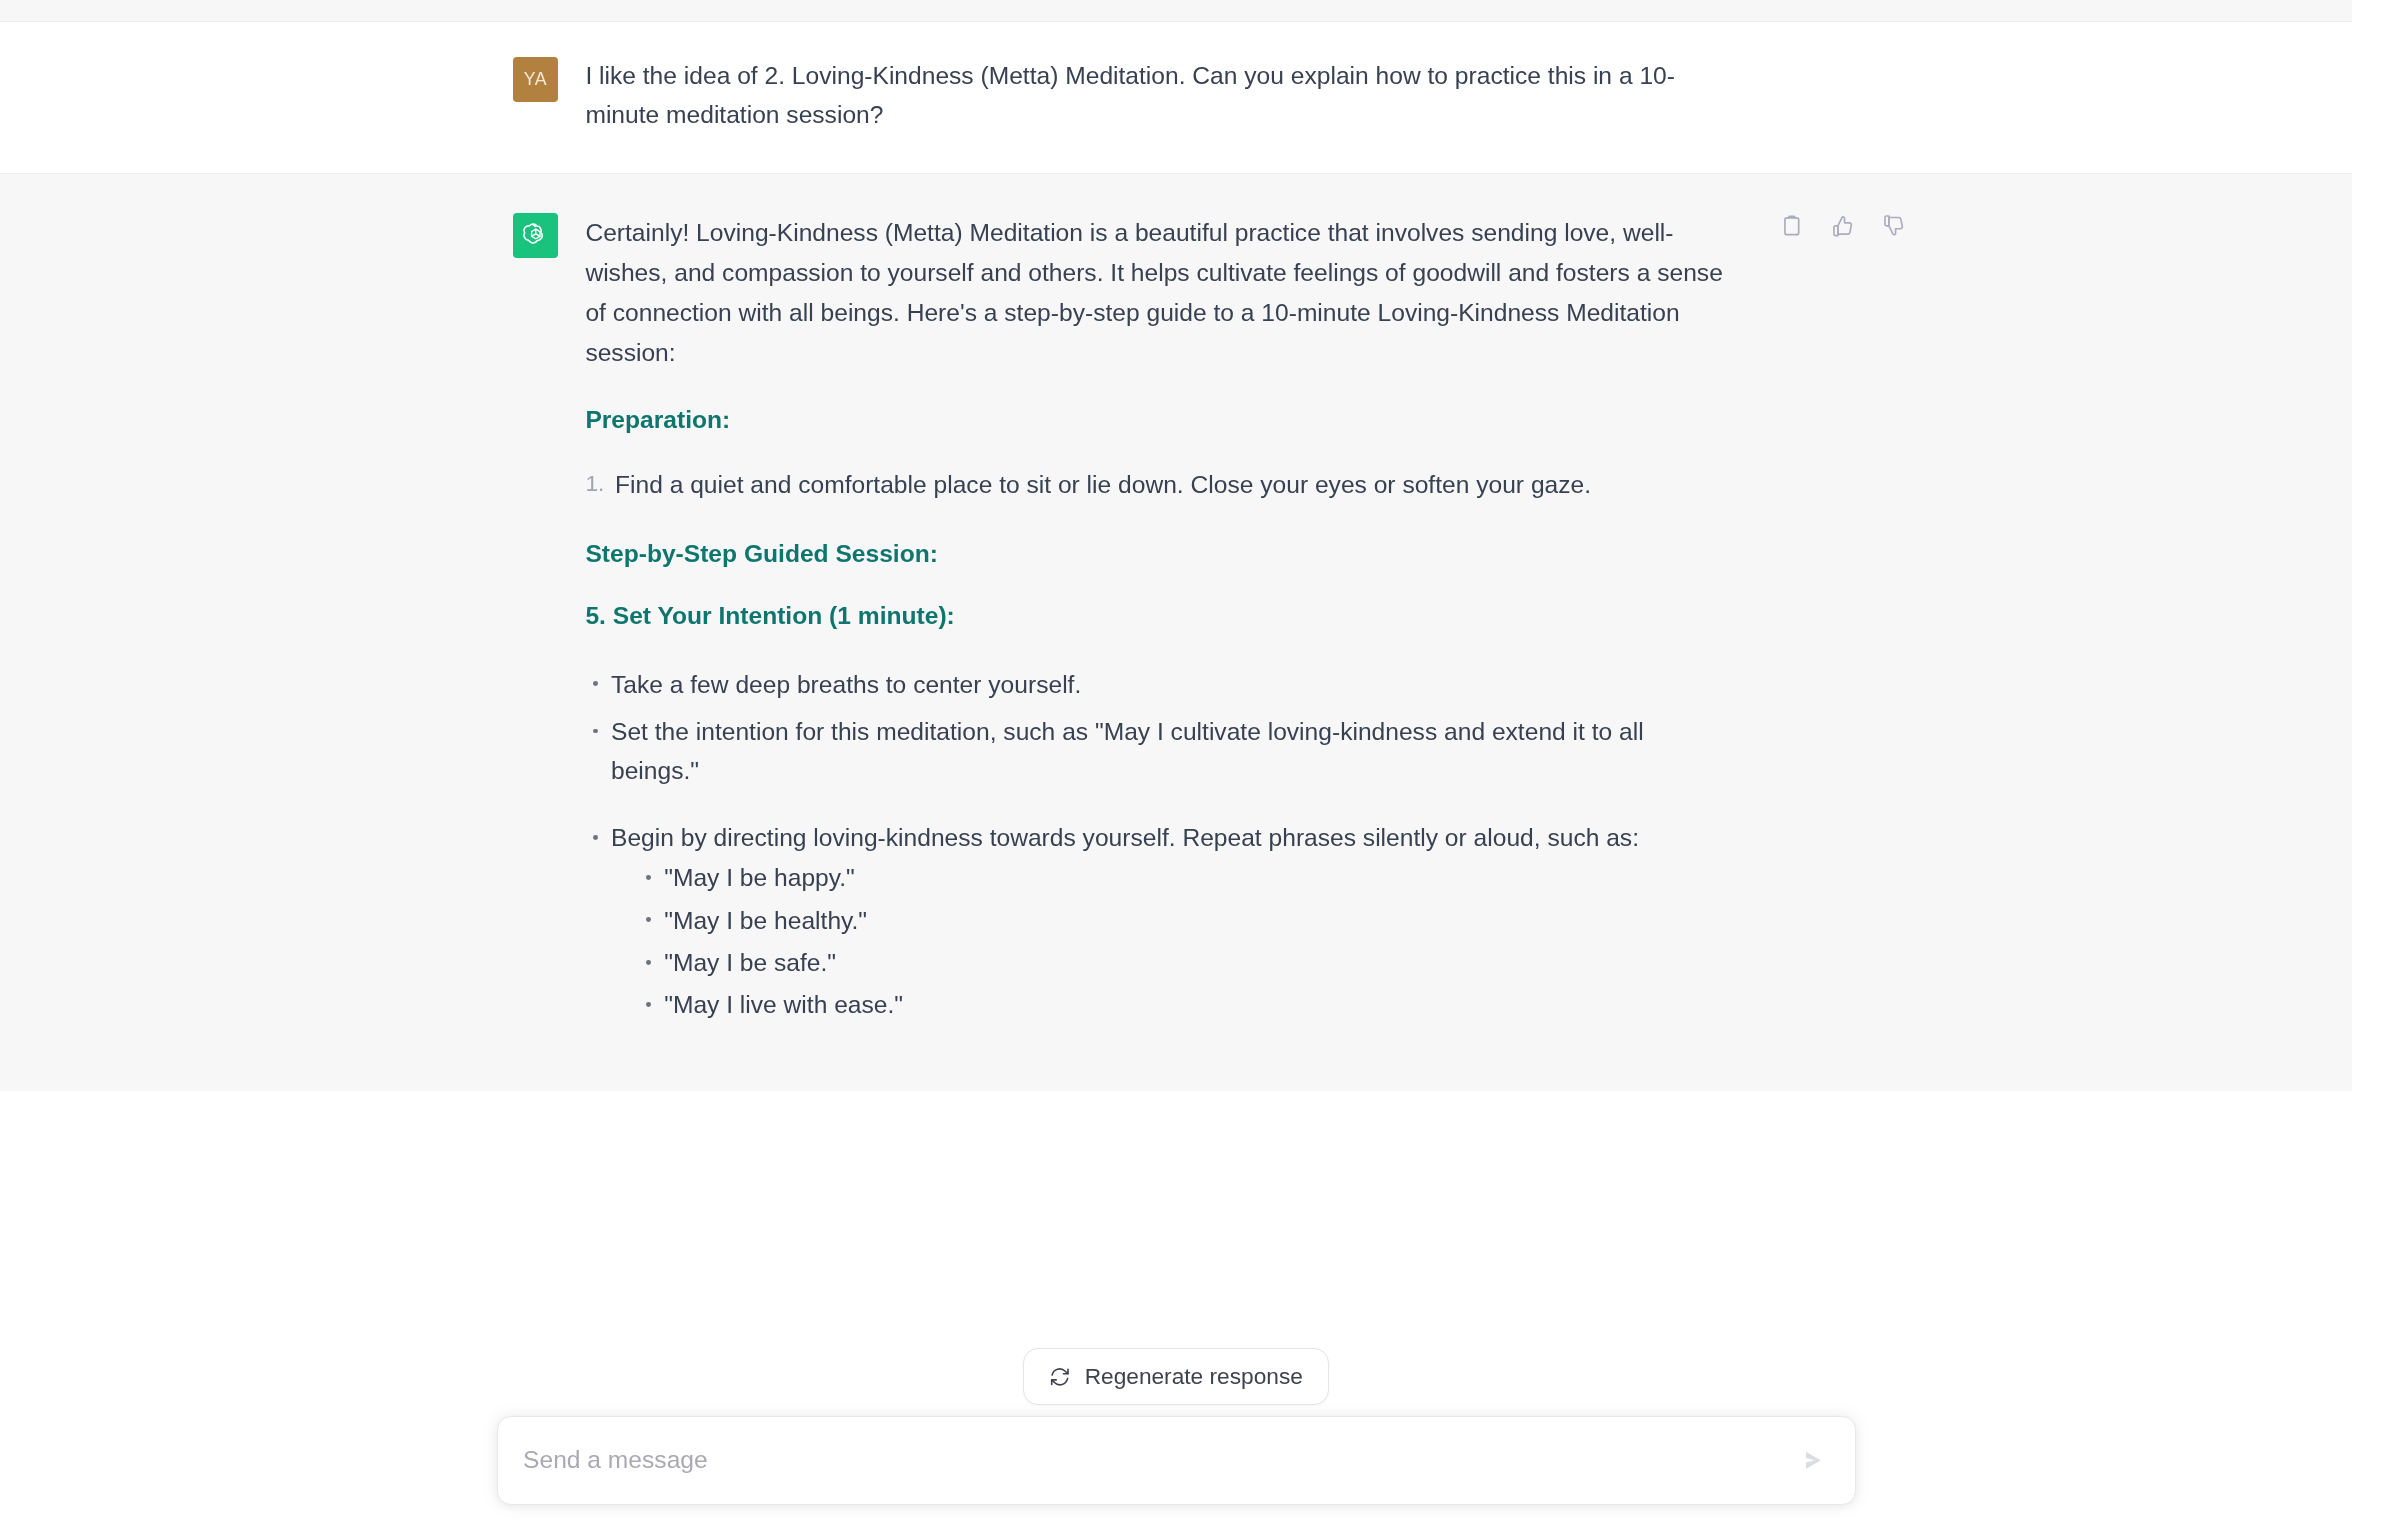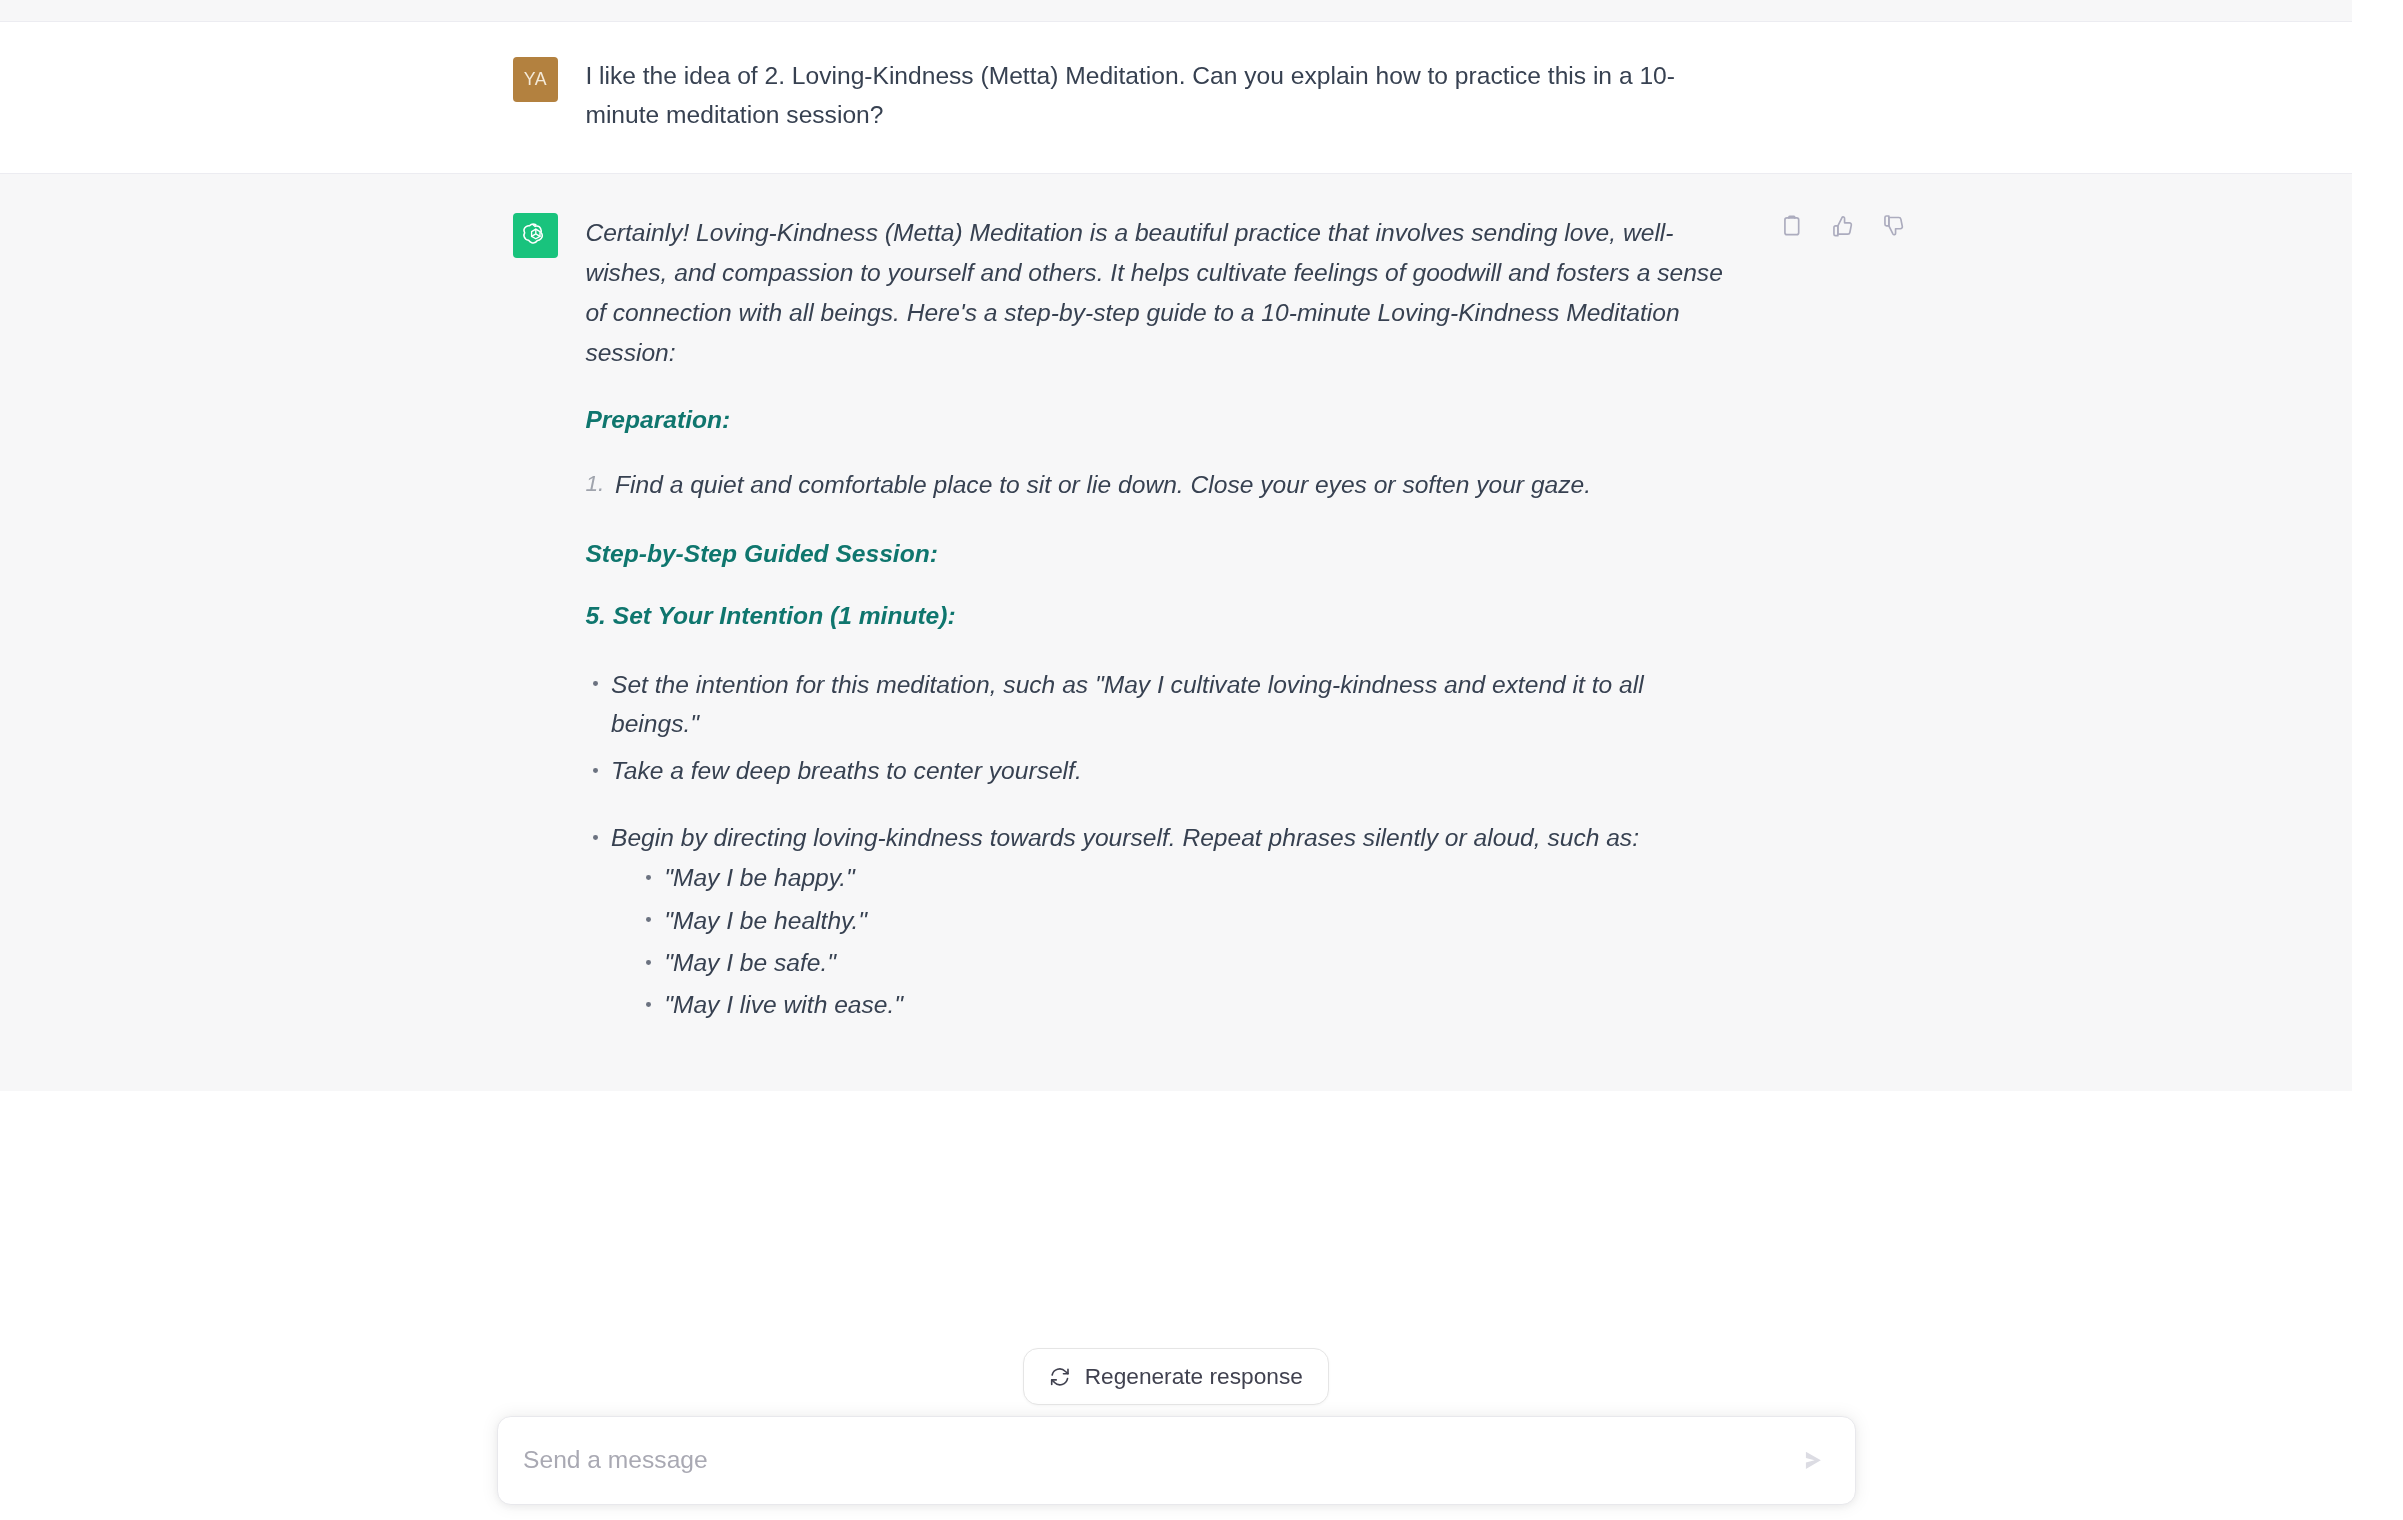--- a/index.html
+++ b/index.html
@@ -38,21 +38,21 @@
     background: #f7f7f8;
     border-bottom: 1px solid #ececf1;
   }
 
   
   .turn {
     width: 100%;
     border-bottom: 1px solid #ececf1;
   }
   .turn.user      { background: #ffffff; }
-  .turn.assistant { background: #f7f7f8; border-bottom: none; font-style: italic; }
+  .turn.assistant { background: #f7f7f8; border-bottom: none; }
 
   .turn-inner {
     position: relative;
     display: flex;
     max-width: 1350px;
     margin: 0 auto;
     padding: 37px 0 37px 0;
     padding-left: 11.8px;
   }
 
@@ -330,22 +330,22 @@
 
           <ol class="num-list">
             <li>Find a quiet and comfortable place to sit or lie down. Close your eyes or soften your gaze.</li>
           </ol>
 
           <h4>Step-by-Step Guided Session:</h4>
 
           <h4 class="tight">5. Set Your Intention (1 minute):</h4>
 
           <ul class="bullets">
+            <li>Take a few deep breaths to center yourself.</li>
             <li>Set the intention for this meditation, such as "May I cultivate loving-kindness and extend it to all beings."</li>
-            <li>Take a few deep breaths to center yourself.</li>
           </ul>
 
 
           <ul class="bullets">
             <li>
               <span>Begin by directing loving-kindness towards yourself. Repeat phrases silently or aloud, such as:</span>
               <ul class="sub-bullets">
                 <li>"May I be happy."</li>
                 <li>"May I be healthy."</li>
                 <li>"May I be safe."</li>

